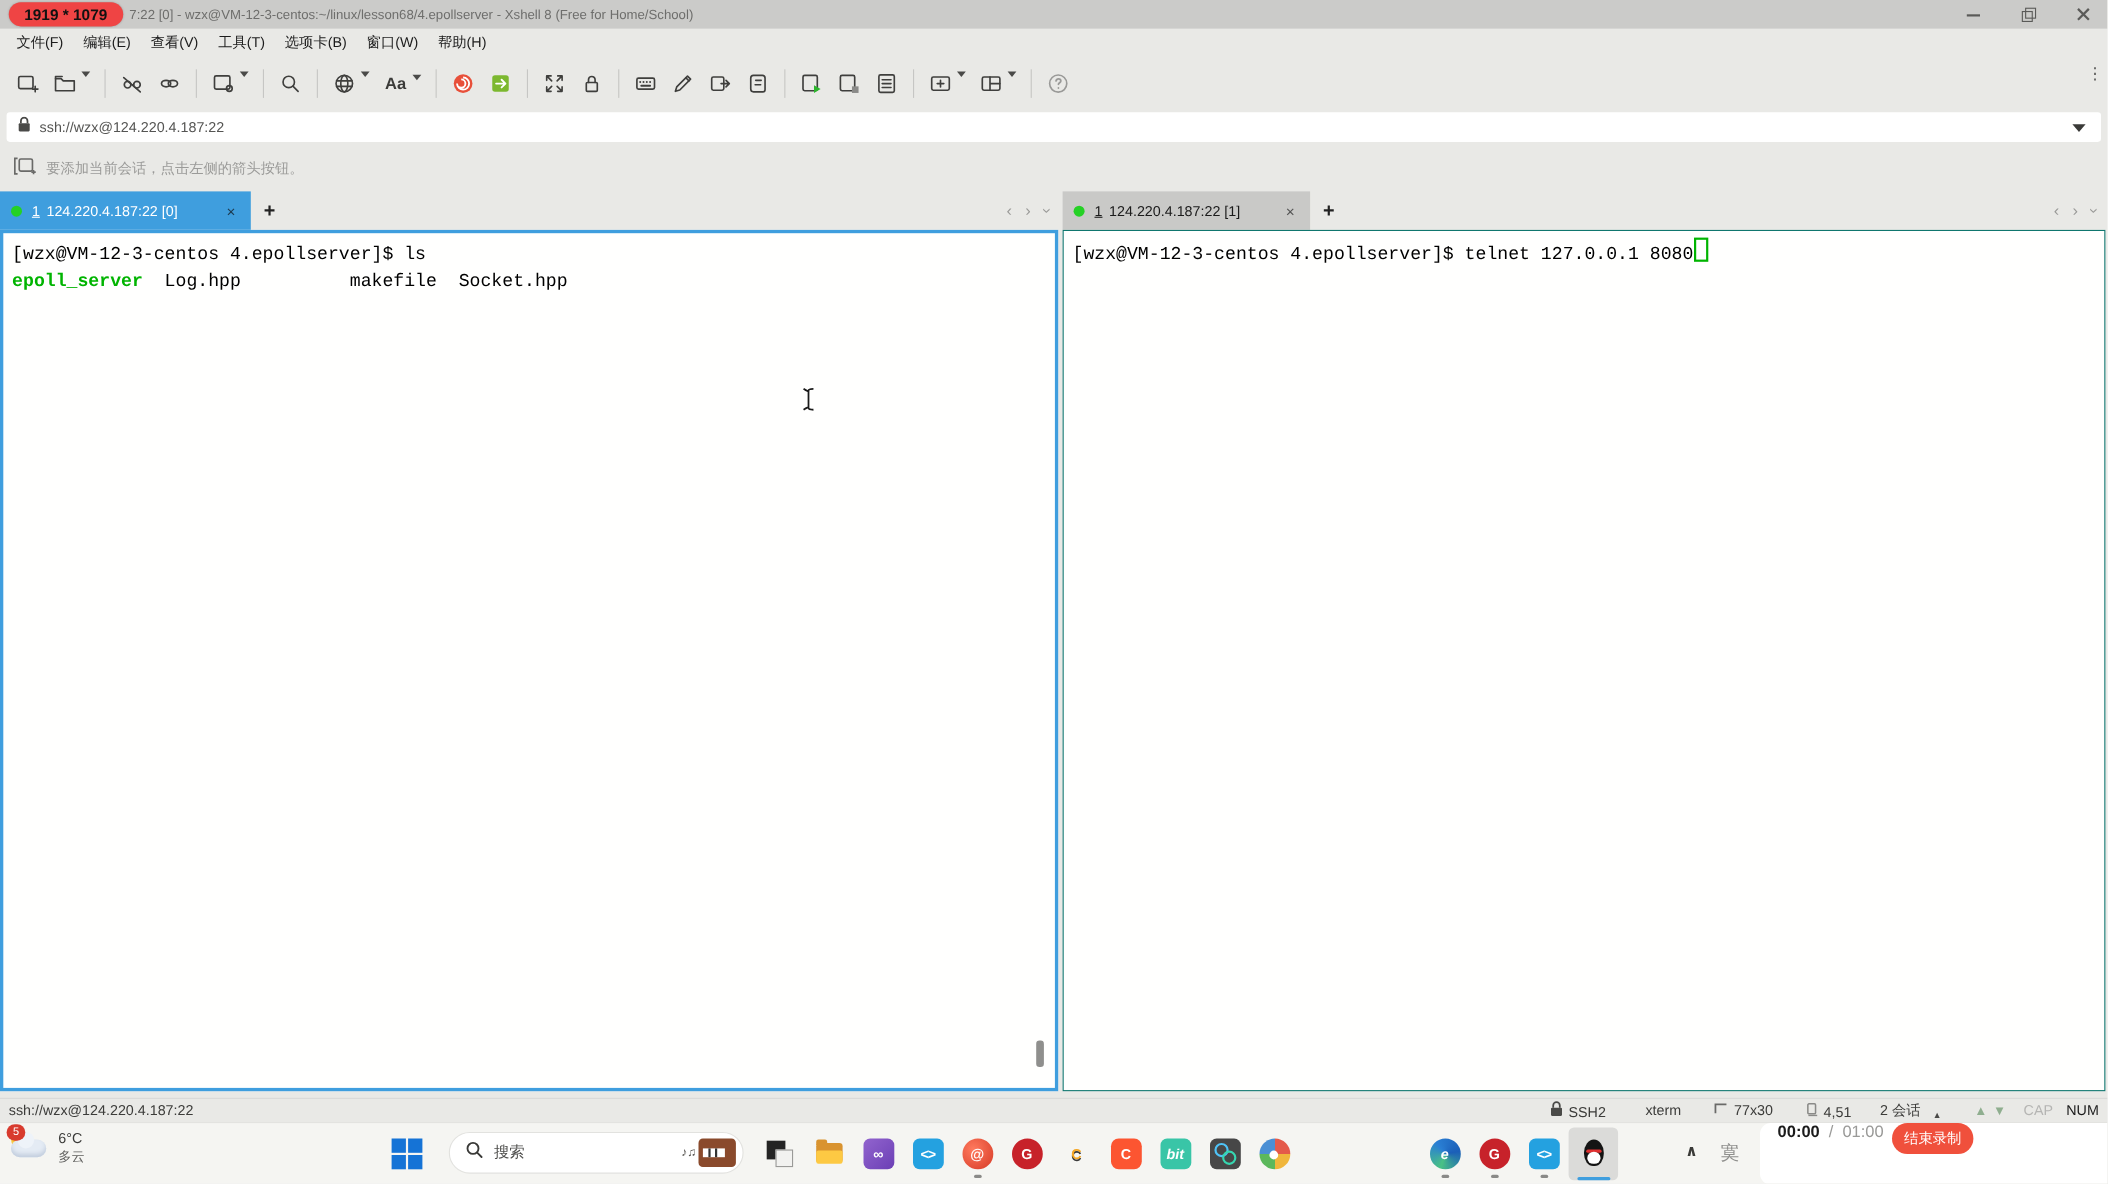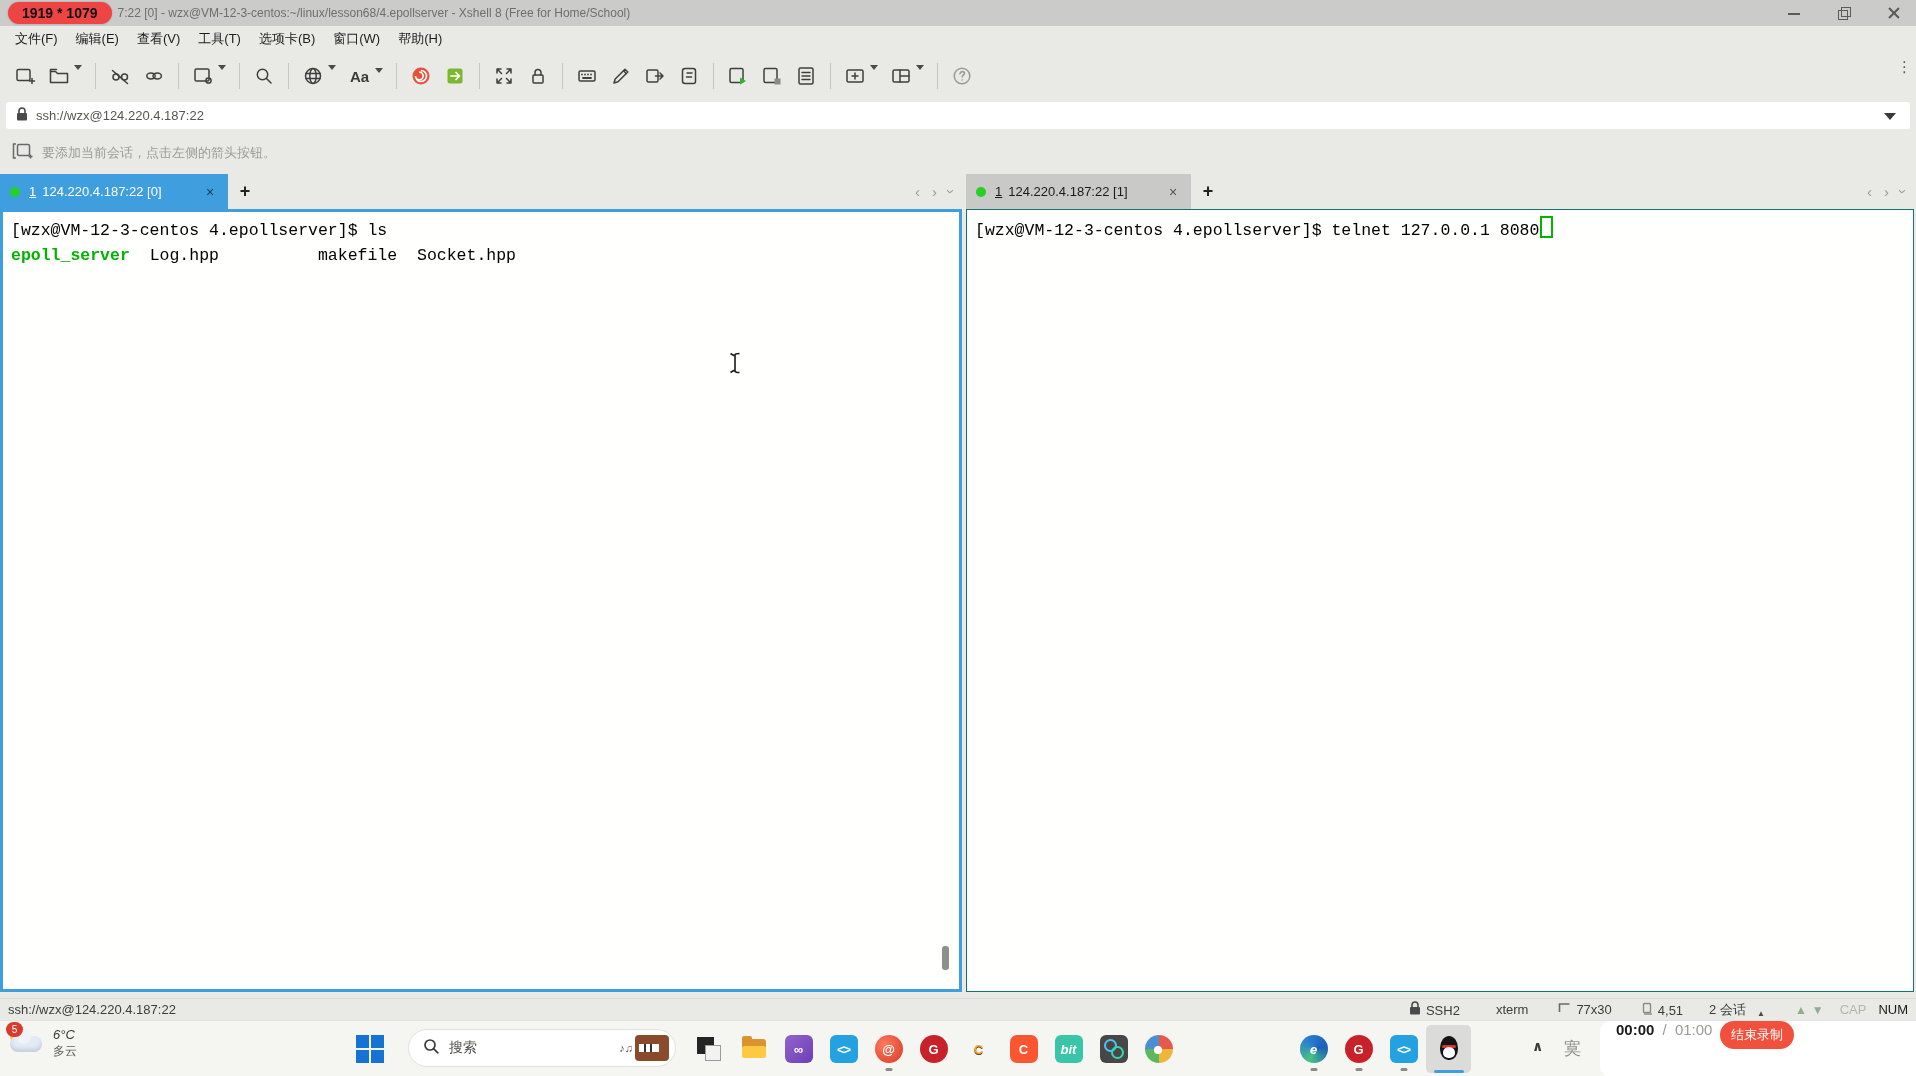--- a/index.html
+++ b/index.html
@@ -98,21 +98,21 @@
   
   .taskbar{position:absolute;left:0;top:1020px;width:1916px;height:56px;background:#f5f5f2;border-top:1px solid #e3e3e0;box-sizing:border-box;}
   .weather{position:absolute;left:8px;top:5px;display:flex;align-items:center;gap:7px;}
   .wicon{position:relative;width:38px;height:34px;}
   .w-sun{position:absolute;left:2px;top:2px;width:16px;height:16px;border-radius:50%;background:#f8c63d;}
   .w-cloud{position:absolute;left:2px;top:10px;width:32px;height:16px;border-radius:9px;background:#e4ebf4;box-shadow:inset 0 -3px 4px #c3cede;}
   .w-cloud::before{content:"";position:absolute;left:6px;top:-7px;width:15px;height:15px;border-radius:50%;background:#eef3f9;}
   .w-badge{position:absolute;left:-2px;top:-4px;min-width:15px;height:15px;border-radius:8px;background:#d83b2e;color:#fff;
     font-size:10px;text-align:center;line-height:15px;padding:0 1px;}
   .w-text{display:flex;flex-direction:column;line-height:1.25;}
-  .w-temp{font-size:13px;color:#3a3a38;font-style:italic;} .w-cond{font-size:12px;color:#5f5f5d;}
+  .w-temp{font-size:13px;color:#3a3a38;} .w-cond{font-size:12px;color:#5f5f5d;}
   .start{position:absolute;left:356px;top:14px;width:28px;height:28px;display:grid;grid-template-columns:13px 13px;
     grid-template-rows:13px 13px;gap:2px;}
   .start div{background:#1573d6;}
   .searchbox{position:absolute;left:408px;top:8px;width:268px;height:38px;background:#fff;border:1px solid #e2e2df;
     border-radius:20px;display:flex;align-items:center;padding:0 6px 0 14px;box-sizing:border-box;}
   .search-text{font-size:14px;color:#4f4f4d;margin-left:9px;flex:1;}
   .search-notes{font-size:11px;color:#55524e;margin-right:2px;}
   .search-notes::before{content:"♪♫";}
   .piano{position:relative;width:34px;height:26px;background:#8a4a2c;border-radius:4px;overflow:hidden;}
   .piano::before{content:"";position:absolute;left:4px;top:9px;width:20px;height:8px;background:#fff;}

